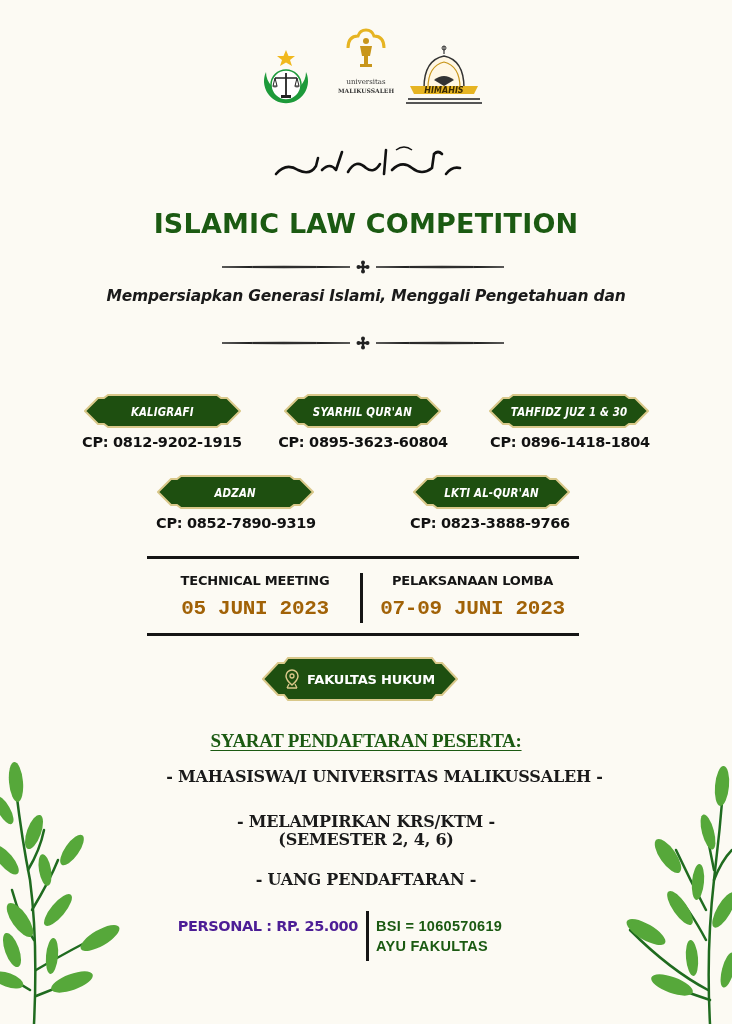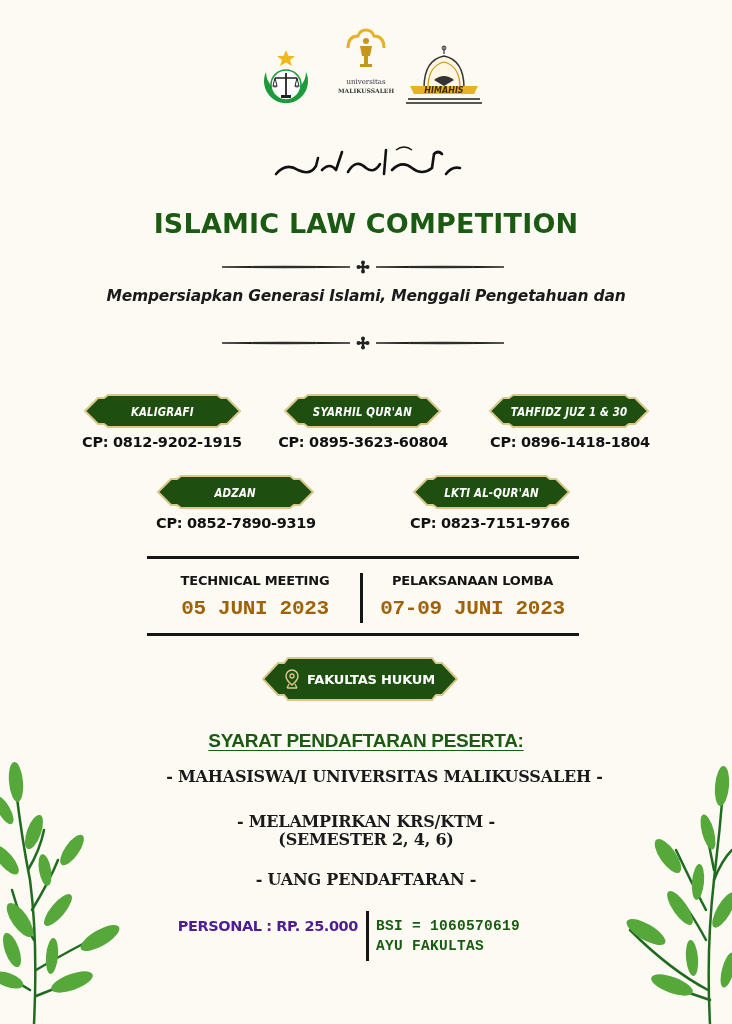--- a/index.html
+++ b/index.html
@@ -30,26 +30,26 @@
 
   .sched-label { position: absolute; font-family: "DejaVu Sans", sans-serif; font-weight: bold; font-size: 13px; color: #151515; text-align: center; letter-spacing: -0.2px; white-space: nowrap; }
   .sched-date { position: absolute; font-family: Liberation Mono, monospace; font-weight: bold; font-size: 21px; color: #a16207; text-align: center; white-space: nowrap; letter-spacing: -0.3px; }
 
   .loc { position: absolute; top: 657px; left: 262px; width: 196px; height: 44px; display: flex; align-items: center; justify-content: center; }
   .loc svg.shape { position: absolute; left: 0; top: 0; width: 100%; height: 100%; }
   .loc .inner { position: relative; z-index: 2; display: flex; align-items: center; gap: 8px; }
   .loc .lbl { color: #fff; font-weight: bold; font-size: 13px; font-family: "DejaVu Sans", sans-serif; letter-spacing: -0.2px; }
 
   .req-title { position: absolute; top: 730px; left: 0; width: 732px; text-align: center;
-    font-family: Liberation Sans, sans-serif; font-weight: bold; font-size: 19px; color: #1b5a12; text-decoration: underline; text-underline-offset: 3px; letter-spacing: -0.3px; }
+    font-family: Liberation Serif, serif; font-weight: bold; font-size: 19px; color: #1b5a12; text-decoration: underline; text-underline-offset: 3px; letter-spacing: -0.3px; }
 
   .req { position: absolute; left: 0; width: 732px; text-align: center; font-family: "DejaVu Serif", serif; font-weight: bold; font-size: 16px; color: #1a1a1a; line-height: 20px; letter-spacing: -0.2px; }
 
   .fee-left { position: absolute; top: 916px; left: 150px; width: 208px; text-align: right; font-family: "DejaVu Sans", sans-serif; font-weight: bold; font-size: 14.5px; color: #4c1d95; line-height: 20px; letter-spacing: -0.4px; }
-  .fee-right { position: absolute; top: 916px; left: 376px; width: 220px; text-align: left; font-family: Liberation Mono, monospace; font-weight: bold; font-size: 14.5px; color: #1b5a12; line-height: 20px; letter-spacing: 0.3px; }
+  .fee-right { position: absolute; top: 916px; left: 376px; width: 220px; text-align: left; font-family: Liberation Sans, sans-serif; font-weight: bold; font-size: 14.5px; color: #1b5a12; line-height: 20px; letter-spacing: 0.3px; }
 
   .plant { position: absolute; bottom: 0; }
 </style>
 </head>
 <body>
 
 <div class="logos">
 
   <svg class="logo" style="left:258px; top:20px;" width="56" height="62" viewBox="0 0 56 62">
     <polygon points="28,2 30.5,8 37,8 32,12 34,18 28,14.5 22,18 24,12 19,8 25.5,8" fill="#f1b81c"></polygon>
@@ -158,21 +158,21 @@
   <span class="lbl">ADZAN</span>
 </div>
 <div class="cp" style="left:146px; top:515px; width:180px;">CP: 0852-7890-9319</div>
 
 <div class="badge" style="left:413px; top:475px; width:157px;">
   <svg class="shape" viewBox="0 0 157 34" preserveAspectRatio="none">
     <path d="M1,17 L14,4 L20,4 L24,1 L133,1 L137,4 L143,4 L156,17 L143,30 L137,30 L133,33 L24,33 L20,30 L14,30 Z" fill="#1e4f10" stroke="#d9c88a" stroke-width="2"></path>
   </svg>
   <span class="lbl">LKTI AL-QUR'AN</span>
 </div>
-<div class="cp" style="left:400px; top:515px; width:180px;">CP: 0823-7151-9766</div>
+<div class="cp" style="left:400px; top:515px; width:180px;">CP: 0823-3888-9766</div>
 
 <div class="hline" style="top:556px;"></div>
 <div class="sched-label" style="left:150px; top:573px; width:210px;">TECHNICAL MEETING</div>
 <div class="sched-date" style="left:150px; top:597px; width:210px;">05 JUNI 2023</div>
 <div class="vline" style="left:360px; top:573px; height:50px;"></div>
 <div class="sched-label" style="left:370px; top:573px; width:205px;">PELAKSANAAN LOMBA</div>
 <div class="sched-date" style="left:365px; top:597px; width:215px;">07-09 JUNI 2023</div>
 <div class="hline" style="top:633px;"></div>
 
 <div class="loc">

